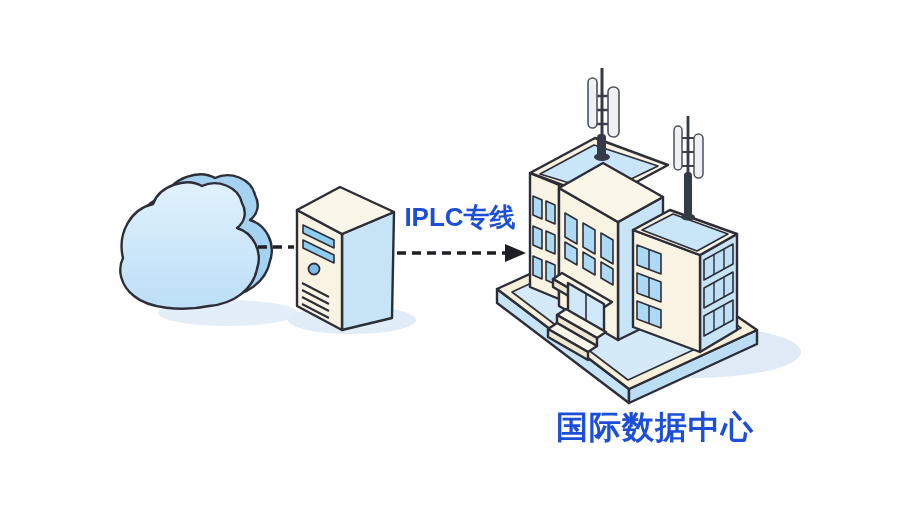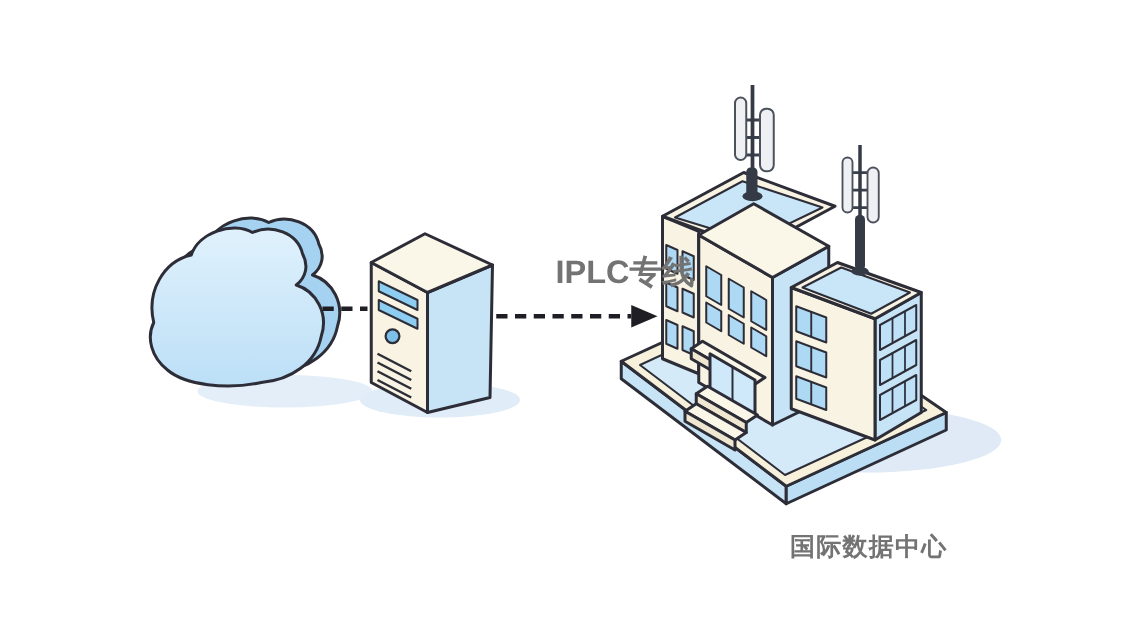--- a/index.html
+++ b/index.html
@@ -2,26 +2,26 @@
 <html><head>
 <meta charset="utf-8">
 <style>
   html,body{margin:0;padding:0;background:#fff;}
   #canvas{
     position:relative;width:900px;height:506px;background:#ffffff;
     overflow:hidden;font-family:"Liberation Sans","DejaVu Sans",sans-serif;
   }
   #scene{position:absolute;left:0;top:0;}
   .diagram-label{
-    position:absolute;text-align:center;color:#737373;
-    font-weight:700;letter-spacing:1px;white-space:nowrap;padding-left:40px;
+    position:absolute;text-align:center;color:#1d4ed8;
+    font-weight:700;letter-spacing:1px;white-space:nowrap;
   }
   .label-cloud{left:105px;top:325px;width:195px;font-size:28px;}
   .label-link{left:395px;top:200px;width:130px;font-size:26px;letter-spacing:0;}
-  .label-dc{left:550px;top:424px;width:210px;font-size:20px;}
+  .label-dc{left:550px;top:406px;width:210px;font-size:32px;}
   svg .outline{stroke:#2d2d38;stroke-width:2.4;stroke-linejoin:round;stroke-linecap:round;}
   svg .thin{stroke:#2d2d38;stroke-width:1.6;stroke-linejoin:round;}
 </style>
 </head>
 <body>
 
 <div id="canvas">
 
   <svg id="scene" width="900" height="506" viewBox="0 0 900 506">
     <defs>

